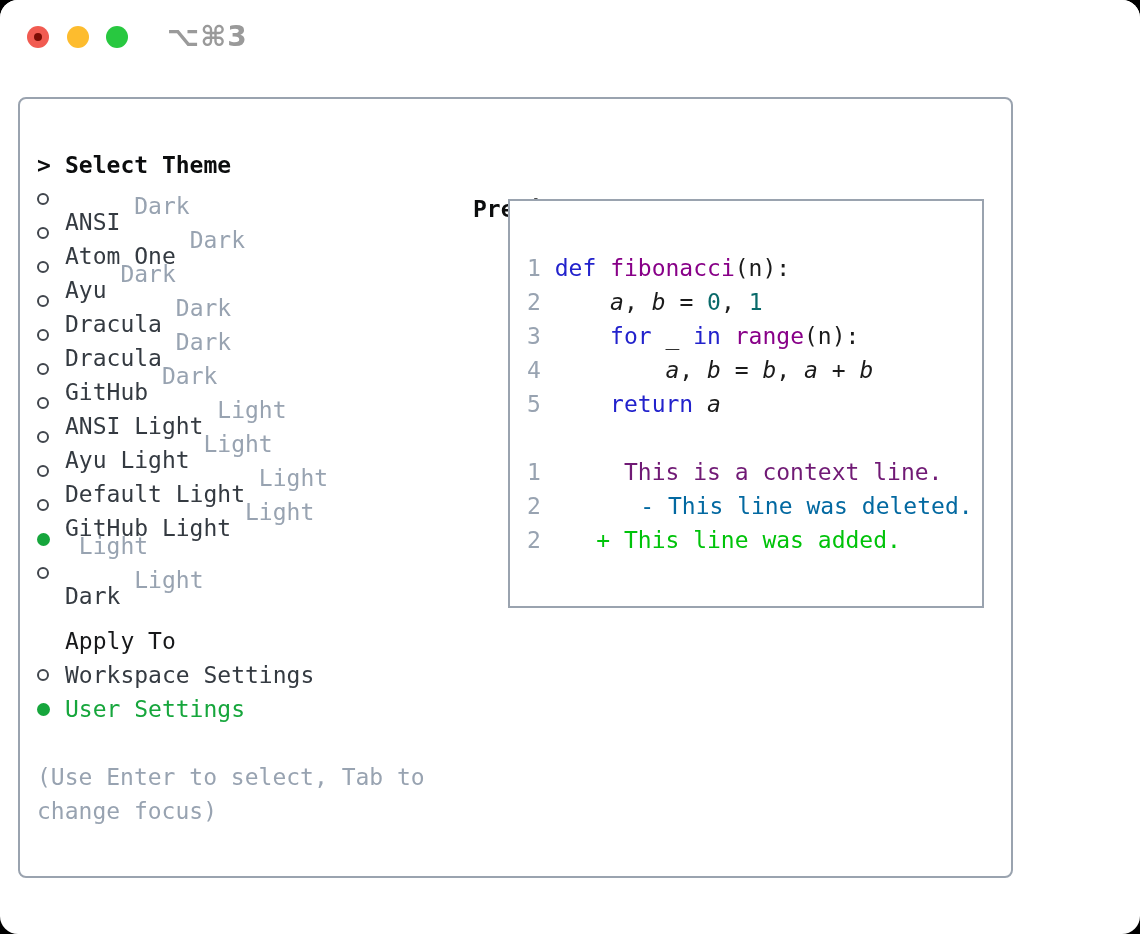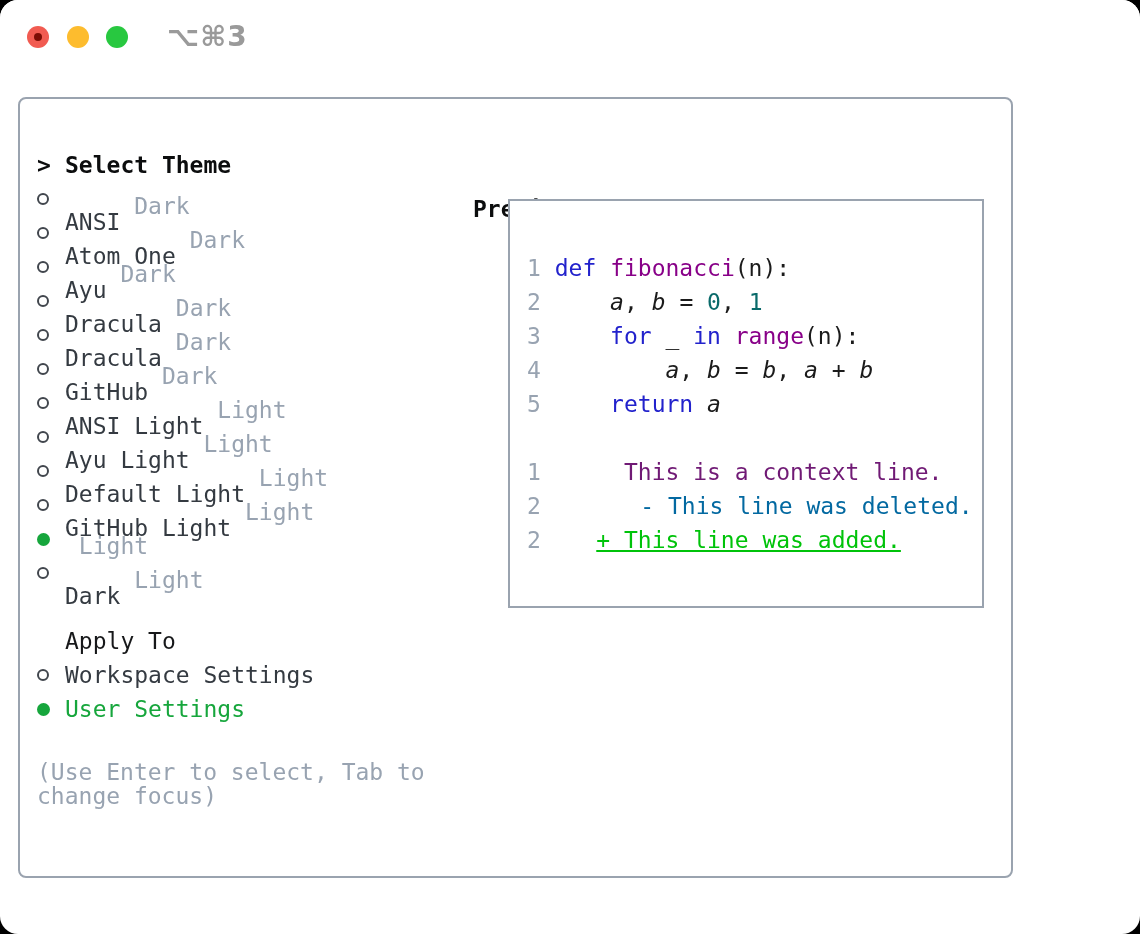--- a/index.html
+++ b/index.html
@@ -30,35 +30,35 @@
   .ring{width:12px;height:12px;box-sizing:border-box;border:2px solid #41464d;border-radius:50%;}
   .dot{width:13px;height:13px;border-radius:50%;background:#16a63c;}
   .prompt{width:28px;flex:none;font-weight:bold;color:#0c0d0e;}
   .hdr{font-weight:bold;color:#0c0d0e;}
   .hdr-plain{color:#17181a;}
   .t-name{color:#343a41;margin-top:45px;}
   .theme-row.selected .t-name{color:#16a63c;}
   .t-var{color:#98a3b1;margin-top:13px;}
   .opt-label{color:#343a41;}
   .apply-row.selected .opt-label{color:#16a63c;}
-  .hint{margin-top:0;width:420px;color:#98a3b1;font-size:23px;line-height:24px;}
+  .hint{margin-top:0;width:420px;color:#98a3b1;font-size:23px;line-height:34px;}
   
   .preview-hdr{position:absolute;left:453px;top:49px;height:34px;line-height:34px;font-size:23px;font-weight:bold;color:#0c0d0e;margin-top:44px;}
   .preview-box{position:absolute;left:488px;top:100px;width:476px;height:409px;box-sizing:border-box;border:2px solid #9aa3af;background:#fff;}
   .code{position:absolute;left:17px;top:50px;font-size:23px;line-height:34px;}
   .code-line{white-space:pre;height:34px;}
   .tok-num{color:#98a3b1;}
   .tok-pln{color:#1b1b1b;}
   .tok-kwd{color:#2222cc;}
   .tok-fn{color:#880088;}
   .tok-lit{color:#0a6a6a;}
   .tok-var{color:#1b1b1b;font-style:italic;}
   .tok-ctx{color:#701a75;}
   .tok-del{color:#0369a1;margin-left:44px;}
-  .tok-add{color:#00c30a;text-decoration:underline;}
+  .tok-add{color:#00c30a;}
 </style>
 </head>
 <body>
 
 <div class="window">
   <div class="titlebar">
     <span class="light red"></span>
     <span class="light yellow"></span>
     <span class="light green"></span>
     <span class="win-title">⌥⌘3</span>

